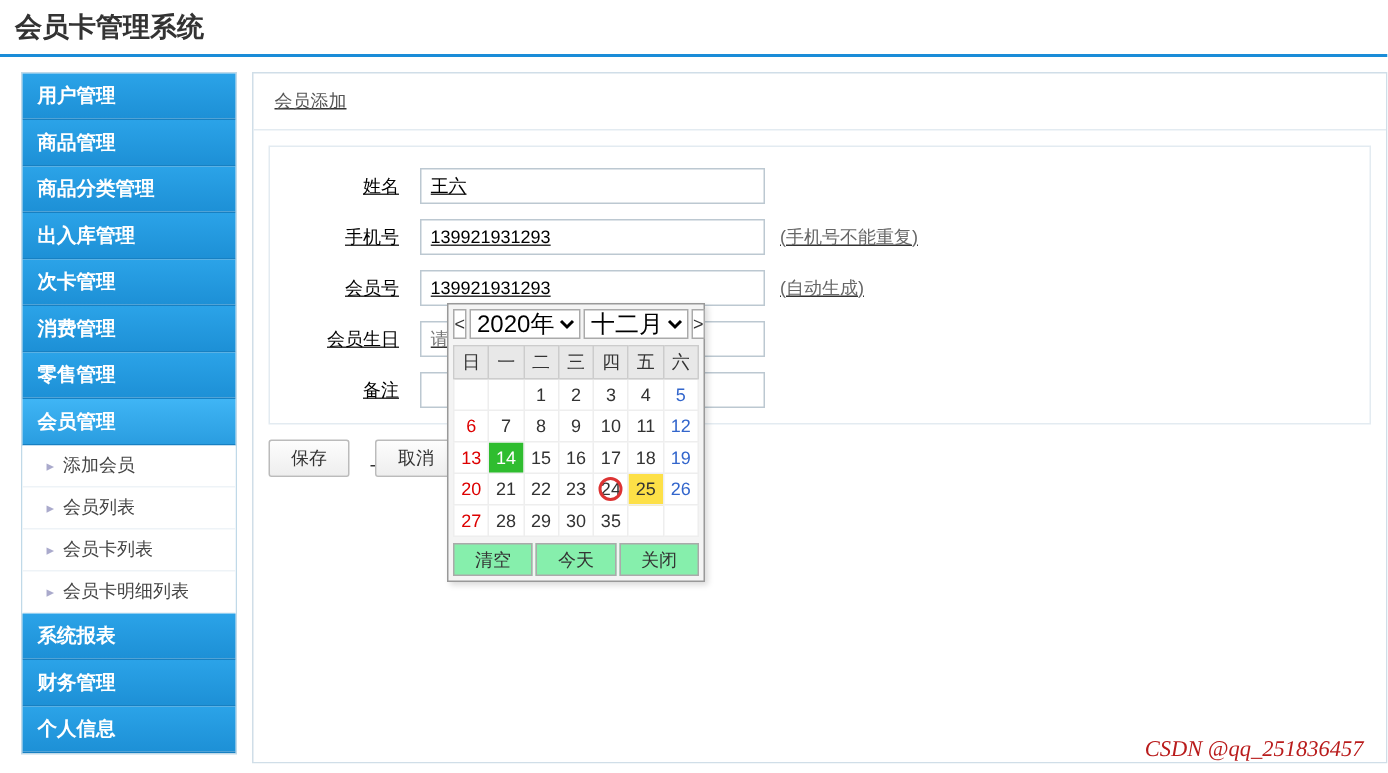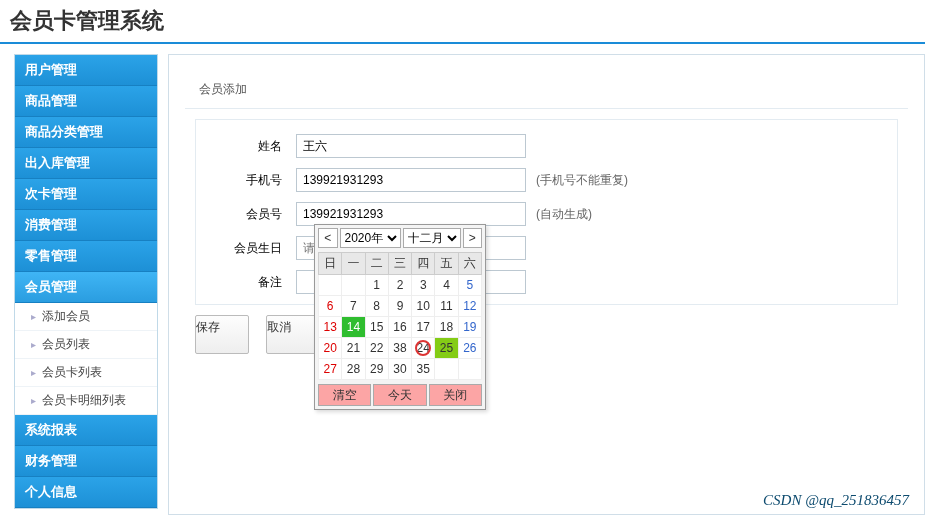--- a/index.html
+++ b/index.html
@@ -1,52 +1,52 @@
 <!DOCTYPE html>
 <html><head>
 <meta charset="utf-8">
 <style>
 * { box-sizing: border-box; margin: 0; padding: 0; }
 body { font-family: "Microsoft YaHei", Arial, sans-serif; font-size: 12px; background: #fff; color: #333; width: 925px; }
 .header { border-bottom: 2px solid #1a8cd8; padding: 6px 10px; }
-.header h1 { font-size: 22px; font-weight: bold; font-family: Liberation Mono, monospace; }
+.header h1 { font-size: 18px; font-weight: bold; font-family: Liberation Mono, monospace; }
 .layout { display: flex; padding: 10px 0 0 14px; gap: 10px; }
 .sidebar { width: 144px; flex-shrink: 0; }
 .menu { border: 1px solid #c0d9e8; background: #fff; margin-bottom: 6px; }
 .menu-item { display: block; background: linear-gradient(#2ba3e8, #1d90d6); color: #fff; font-weight: bold; font-size: 13px; padding: 6px 10px; border-bottom: 1px solid #1780c2; cursor: pointer; }
 .menu-item.active { background: linear-gradient(#3fb5f5, #2a9de0); }
 .sub { background: #fff; }
 .sub-item { display: flex; align-items: center; padding: 5px 8px 5px 16px; color: #444; cursor: pointer; border-bottom: 1px solid #eef3f7; text-align: right; }
 .sub-item::before { content: "▸"; color: #aac; font-size: 10px; margin-right: 6px; }
-.main { flex: 1; border: 1px solid #d0dee8; padding: 16px; min-height: 430px; }
+.main { flex: 1; border: 1px solid #d0dee8; padding: 0; min-height: 430px; text-decoration: underline; }
 .panel-head { padding: 10px 14px; color: #555; border-bottom: 1px solid #e3ebf1; }
 .form { border: 1px solid #e3ebf1; margin: 10px; padding: 14px 10px 0 10px; position: relative; }
 .row { display: flex; align-items: center; margin-bottom: 10px; }
 .lbl { width: 90px; text-align: right; color: #000000; padding-right: 14px; }
 .inp { width: 230px; height: 24px; border: 1px solid #bcc8d1; padding: 2px 6px; font-size: 12px; }
 .hint { color: #666; margin-left: 10px; }
 .actions { margin: 10px 0 0 10px; }
-.btn { display: inline-block; min-width: 54px; height: 39px; line-height: 22px; border: 1px solid #bbb; background: linear-gradient(#fdfdfd,#eee); border-radius: 2px; cursor: pointer; margin-right: 14px; font-size: 12px; }
+.btn { display: inline-block; min-width: 54px; height: 25px; line-height: 22px; text-align: center; border: 1px solid #bbb; background: linear-gradient(#fdfdfd,#eee); border-radius: 2px; cursor: pointer; margin-right: 14px; font-size: 12px; }
 
 .dp { position: absolute; left: 118px; top: 104px; width: 172px; border: 1px solid #999; background: #f4f4f4; padding: 3px; box-shadow: 2px 2px 4px rgba(0,0,0,.15); }
 .dp-top { display: flex; gap: 2px; margin-bottom: 4px; }
 .nav { width: 20px; height: 20px; border: 1px solid #aaa; background: #fff; text-align: center; line-height: 18px; cursor: pointer; }
-.sel { flex: 1; height: 20px; border: 1px solid #aaa; background: #fff; font-size: 12px; }
+.sel { flex: 1; height: 20px; border: 1px solid #aaa; background: #fff; font-size: 16px; }
 .cal { width: 100%; border-collapse: collapse; background: #fff; }
 .cal th { background: #e8e8e8; border: 1px solid #ccc; font-weight: normal; padding: 2px 0; width: 14.28%; }
 .cal td { border: 1px solid #eee; text-align: center; padding: 3px 0; cursor: pointer; }
 .sun { color: #d00; }
 .sat { color: #36c; }
 .sel-day { background: #2fbd2f; color: #fff; }
 .today { position: relative; }
 .today span.ring { position: absolute; left: 50%; top: 50%; width: 16px; height: 16px; margin: -8px 0 0 -8px; border: 2px solid #d33; border-radius: 50%; pointer-events: none; }
-.cursor-cell { background: #84cc16; }
+.cursor-cell { background: #fde047; }
 .dp-bot { display: flex; margin-top: 4px; gap: 2px; }
-.dp-bot .b { flex: 1; height: 22px; border: 1px solid #aaa; background: #fca5a5; text-align: center; line-height: 20px; cursor: pointer; }
-.watermark { position: fixed; right: 16px; bottom: 6px; color: #0c4a6e; font-size: 15px; font-style: italic; font-family: Georgia, serif; pointer-events: none; }
+.dp-bot .b { flex: 1; height: 22px; border: 1px solid #aaa; background: #86efac; text-align: center; line-height: 20px; cursor: pointer; }
+.watermark { position: fixed; right: 16px; bottom: 6px; color: #b91c1c; font-size: 15px; font-style: italic; font-family: Georgia, serif; pointer-events: none; }
 </style>
 </head>
 <body>
 
 <div class="header">
   <h1>会员卡管理系统</h1>
 </div>
 
 <div class="layout">
   <div class="sidebar">
@@ -142,21 +142,21 @@
                 <td><span>15</span></td>
                 <td><span>16</span></td>
                 <td><span>17</span></td>
                 <td><span>18</span></td>
                 <td class="sat"><span>19</span></td>
               </tr>
               <tr>
                 <td class="sun"><span>20</span></td>
                 <td><span>21</span></td>
                 <td><span>22</span></td>
-                <td><span>38</span></td>
+                <td><span>23</span></td>
                 <td class="today"><span class="ring"></span><span>24</span></td>
                 <td class="cursor-cell"><span>25</span></td>
                 <td class="sat"><span>26</span></td>
               </tr>
               <tr>
                 <td class="sun"><span>27</span></td>
                 <td><span>28</span></td>
                 <td><span>29</span></td>
                 <td><span>30</span></td>
                 <td><span>35</span></td>

